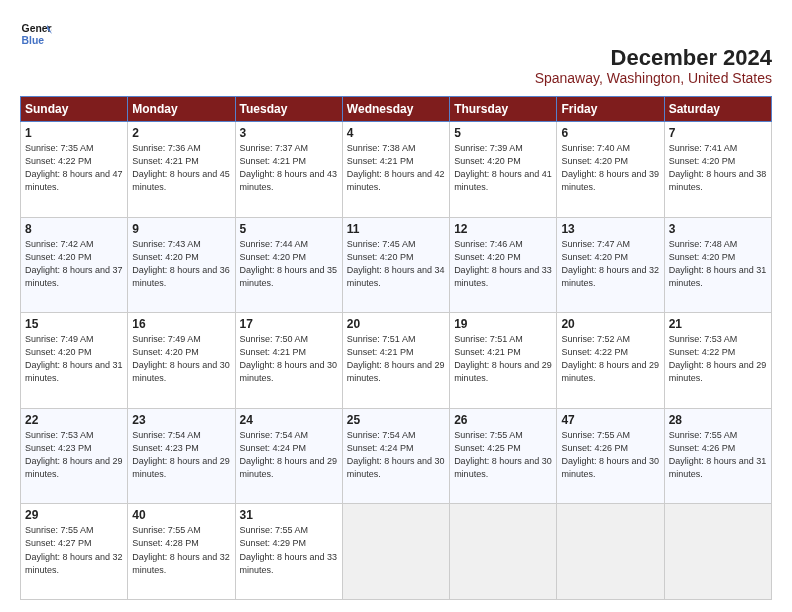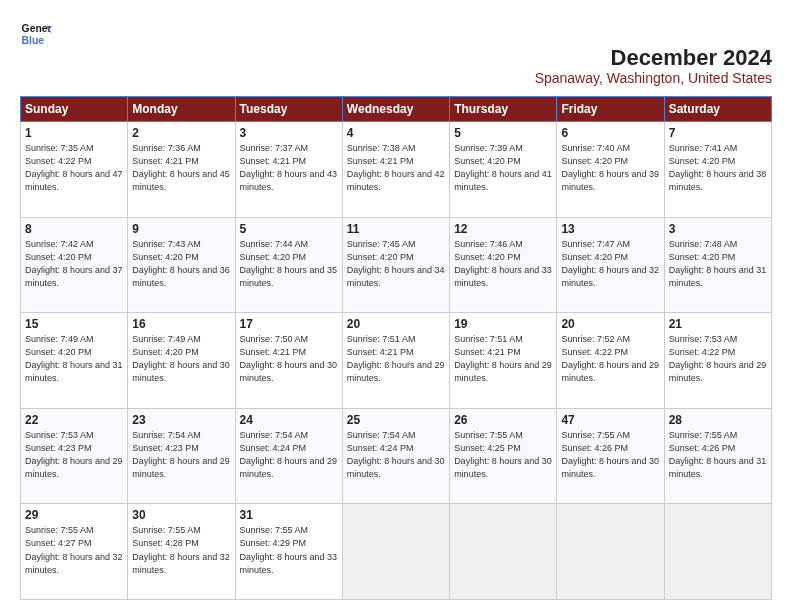--- a/index.html
+++ b/index.html
@@ -239,21 +239,21 @@
     <span class="day-number">28</span>
     <span class="day-info">Sunrise: 7:55 AM<br>Sunset: 4:26 PM<br>Daylight: 8 hours and 31 minutes.</span>
   </td>
         </tr>
         <tr>
           <td>
     <span class="day-number">29</span>
     <span class="day-info">Sunrise: 7:55 AM<br>Sunset: 4:27 PM<br>Daylight: 8 hours and 32 minutes.</span>
   </td>
           <td>
-    <span class="day-number">30</span>
+    <span class="day-number">40</span>
     <span class="day-info">Sunrise: 7:55 AM<br>Sunset: 4:28 PM<br>Daylight: 8 hours and 32 minutes.</span>
   </td>
           <td>
     <span class="day-number">31</span>
     <span class="day-info">Sunrise: 7:55 AM<br>Sunset: 4:29 PM<br>Daylight: 8 hours and 33 minutes.</span>
   </td>
           <td class="empty"></td>
           <td class="empty"></td>
           <td class="empty"></td>
           <td class="empty"></td>

